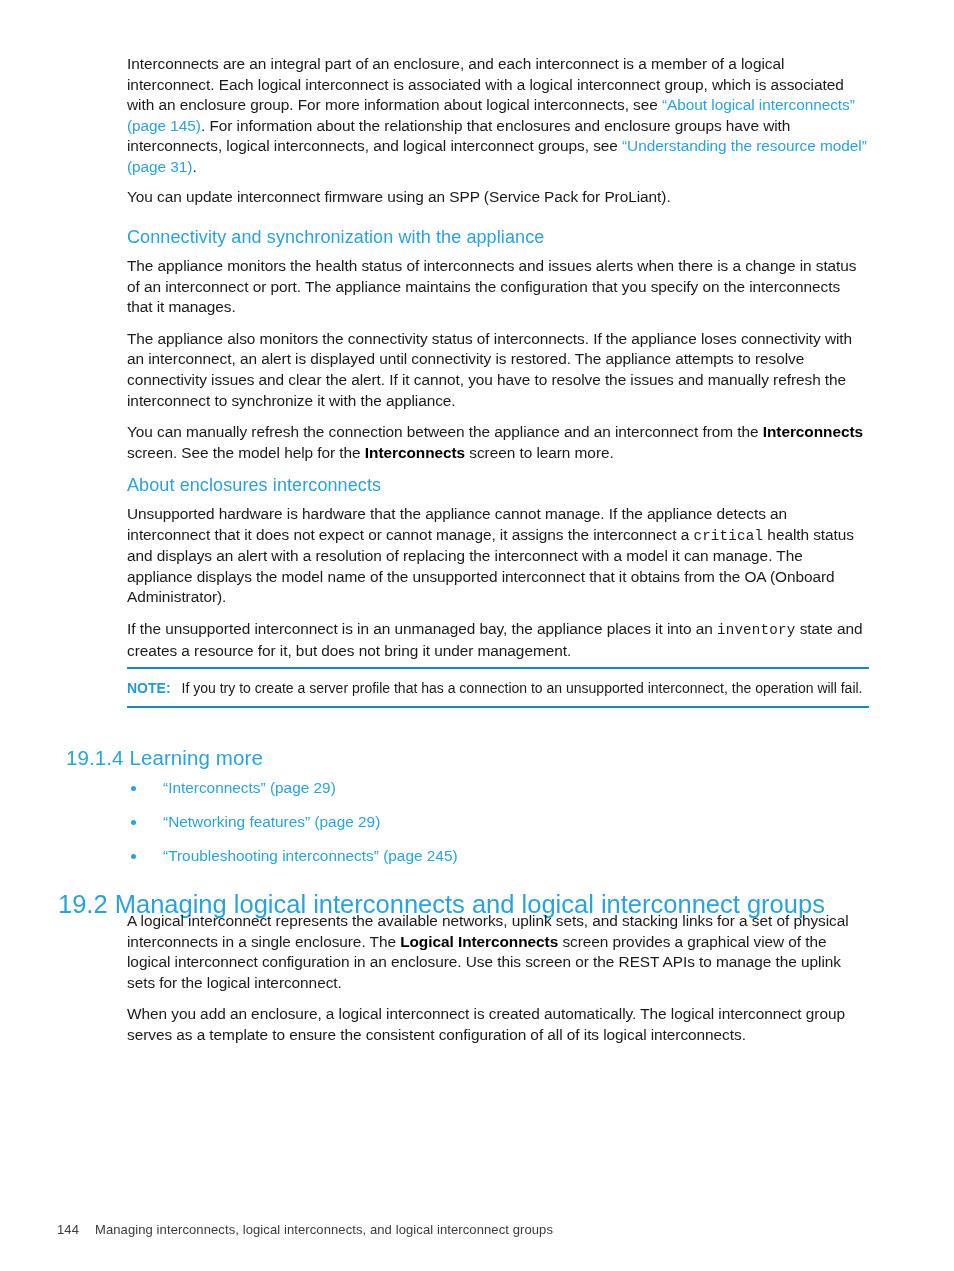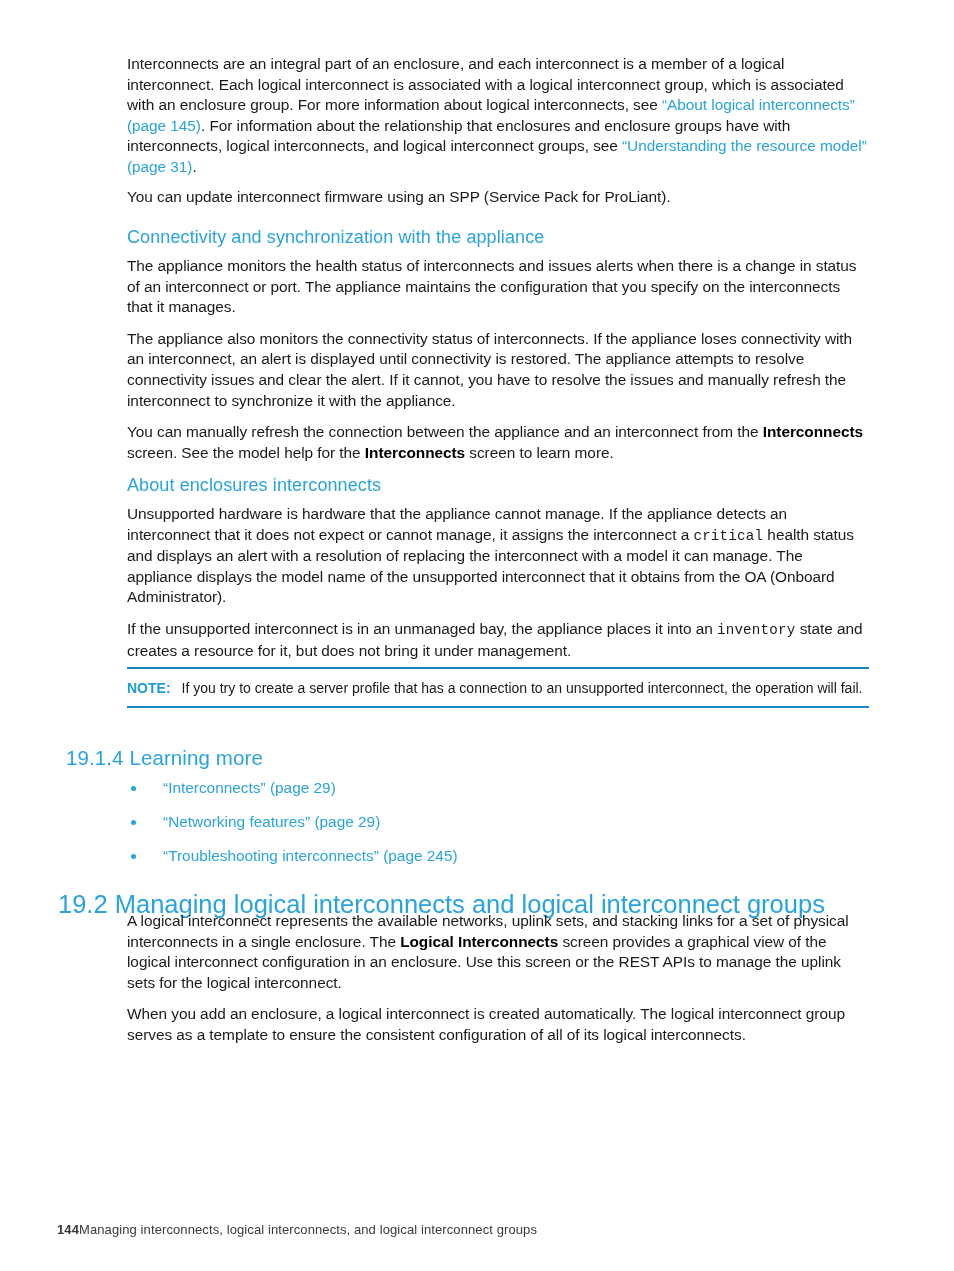--- a/index.html
+++ b/index.html
@@ -124,21 +124,21 @@
   
   .footer {
     position: absolute;
     left: 57px;
     top: 1222px;
     font-size: 13px;
     color: #3a3a3a;
     letter-spacing: 0.1px;
   }
   .footer .pg {
-    font-weight: bold;
+    margin-right: 16px;
   }
 </style>
 </head>
 <body>
 
 <div class="page">
 
   <div class="body-col" style="top:54px;">
     <p class="para"><span>Interconnects are an integral part of an enclosure, and each interconnect is a member of a logical interconnect. Each logical interconnect is associated with a logical interconnect group, which is associated with an enclosure group. For more information about logical interconnects, see </span><span class="link">“About logical interconnects” (page 145)</span><span>. For information about the relationship that enclosures and enclosure groups have with interconnects, logical interconnects, and logical interconnect groups, see </span><span class="link">“Understanding the resource model” (page 31)</span><span>.</span></p>
     <p class="para">You can update interconnect firmware using an SPP (Service Pack for ProLiant).</p>

